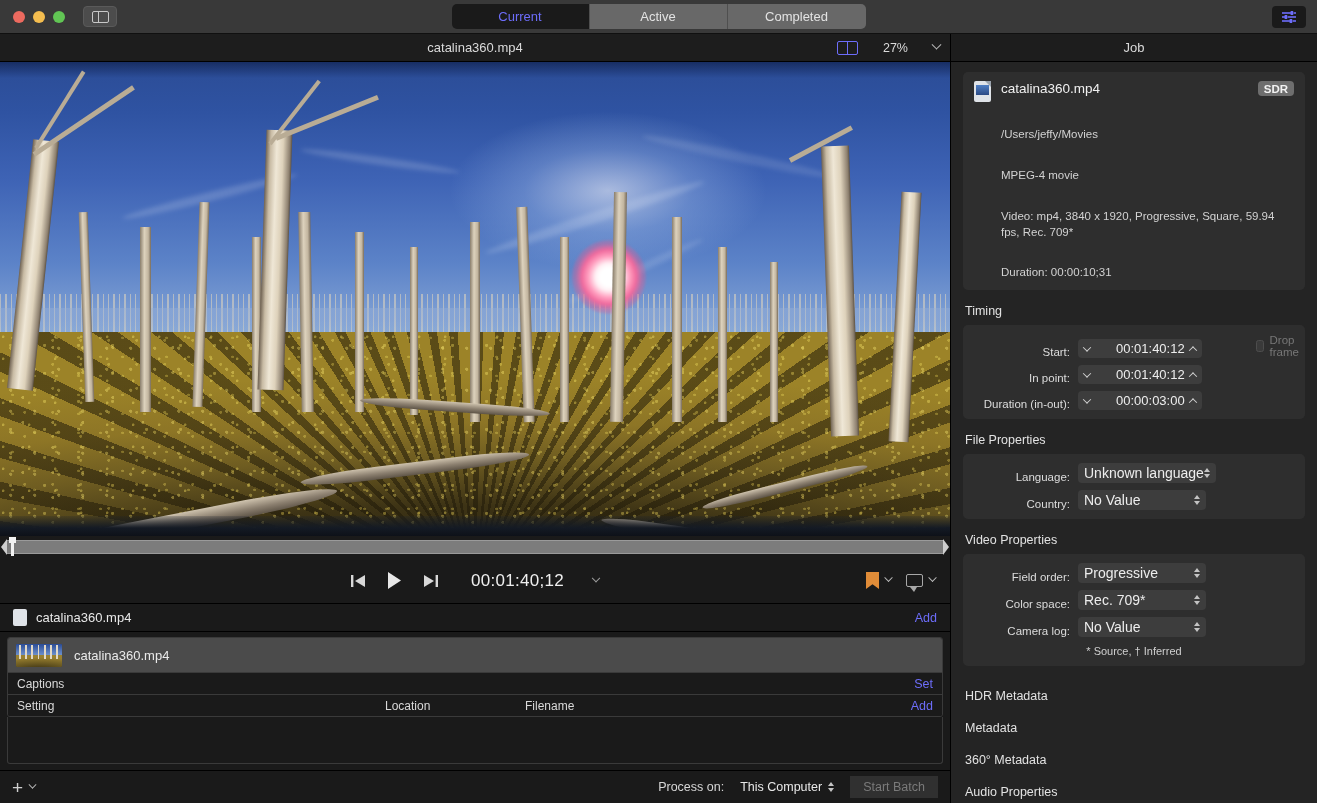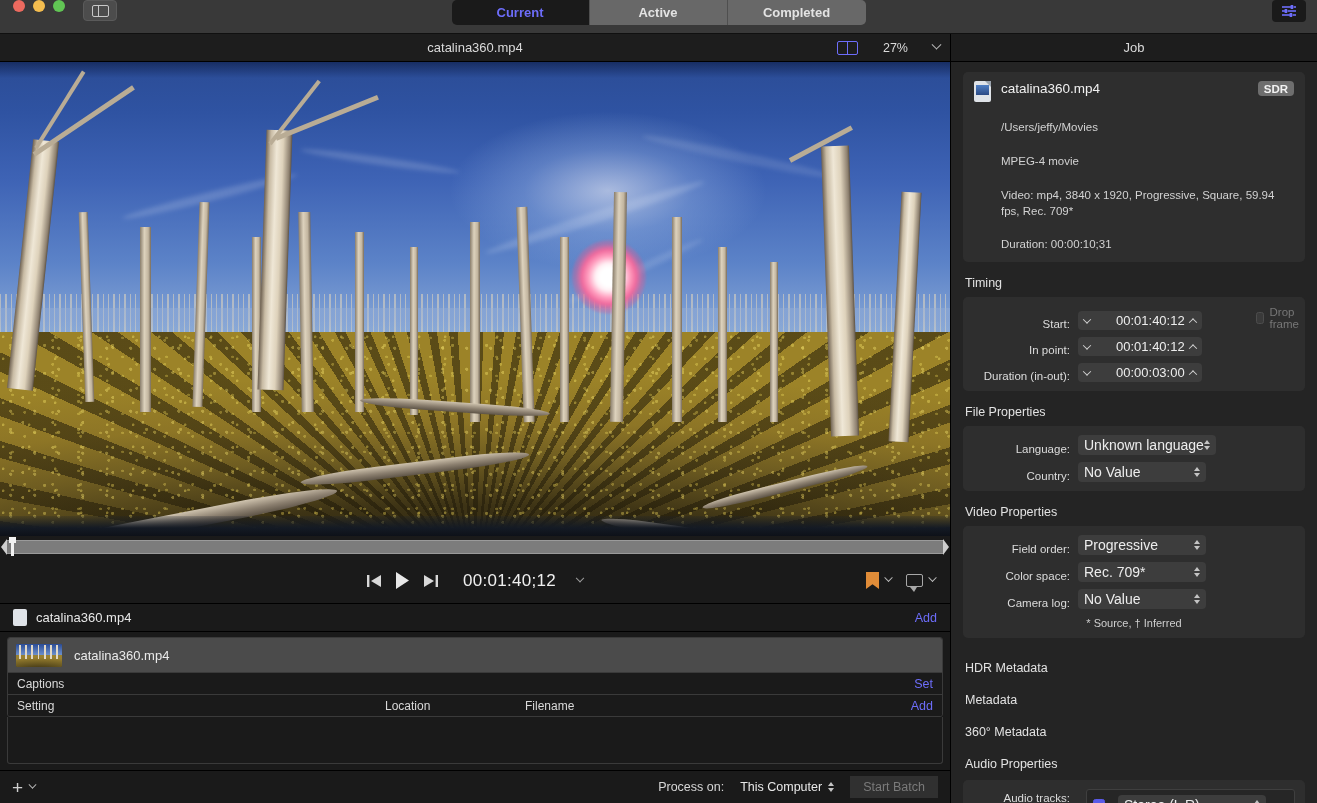--- a/index.html
+++ b/index.html
@@ -9,21 +9,21 @@
     font-family: "Liberation Sans", sans-serif;
     color: #e6e6e6;
     overflow: hidden;
     -webkit-font-smoothing: antialiased;
   }
   #app { position: relative; width: 1317px; height: 803px; display: flex; flex-direction: column; }
 
   
   .titlebar {
     height: 34px; background: #393939; border-bottom: 1px solid #101010;
-    display: flex; align-items: flex-start; position: relative; flex: 0 0 34px; font-weight: bold;
+    display: flex; align-items: center; position: relative; flex: 0 0 34px;
   }
   .traffic { display: flex; gap: 8px; padding-left: 13px; align-items: center; }
   .tl { width: 12px; height: 12px; border-radius: 50%; display: block; }
   .tl.red { background: #ec6a5f; }
   .tl.yellow { background: #f4bd4f; }
   .tl.green { background: #61c554; }
   .sidebar-toggle {
     margin-left: 18px; width: 34px; height: 21px; border-radius: 4px;
     background: #4c4c4c; display: flex; align-items: center; justify-content: center;
     border: 0.5px solid #5a5a5a;
@@ -139,21 +139,21 @@
   .playhead:before { content:""; position:absolute; left: 2px; top: 0; width: 3px; height: 19px; background: #f2f2f2; }
   .playhead:after { content:""; position:absolute; left: 0; top: 0; width: 7px; height: 6px; background: #f2f2f2; }
   .edgemark { position: absolute; top: -2px; width: 0; height: 0; }
   .edgemark.l { left: -6px; border-top: 8px solid transparent; border-bottom: 8px solid transparent; border-right: 6px solid #cfcfcf; }
   .edgemark.r { right: -6px; border-top: 8px solid transparent; border-bottom: 8px solid transparent; border-left: 6px solid #cfcfcf; }
 
   
   .transport { flex: 0 0 46px; background: #1a1a1a; display: flex; align-items: center;
     position: relative; border-bottom: 1px solid #000; }
   .tp-center { position: absolute; left: 0; right: 0; display: flex; align-items: center;
-    justify-content: center; gap: 13px; }
+    justify-content: center; gap: 21px; }
   .tp-btn { display: flex; align-items: center; justify-content: center; }
   .tc { font-size: 17px; color: #efefef; letter-spacing: .3px; margin-left: 12px; }
   .tc-chev { display: inline-block; width: 6px; height: 6px; border-right: 1.4px solid #9c9c9c;
     border-bottom: 1.4px solid #9c9c9c; transform: rotate(45deg) translate(-2px,-2px); margin-left: 8px; }
   .tp-right { position: absolute; right: 14px; display: flex; align-items: center; gap: 6px; z-index: 2; }
   .bm-ico { width: 13px; height: 17px; background: #e08c38;
     clip-path: polygon(0 0, 100% 0, 100% 100%, 50% 72%, 0 100%); }
   .cm-ico { width: 17px; height: 13px; border: 1.6px solid #a8a8a8; border-radius: 2px; position: relative; }
   .cm-ico:after { content:""; position: absolute; left: 3px; bottom: -6px; width: 0; height: 0;
     border-left: 4px solid transparent; border-right: 3px solid transparent; border-top: 5px solid #a8a8a8; }
@@ -205,21 +205,21 @@
   .card { background: #2e2e2e; border-radius: 5px; padding: 9px 11px; margin-bottom: 14px; }
   .file-top { display: flex; align-items: flex-start; }
   .file-ico { width: 17px; height: 21px; background: #dfe3e8; border-radius: 2px; position: relative; flex: 0 0 17px; }
   .file-ico:before { content:""; position: absolute; left: 2px; top: 4px; right: 2px; height: 10px;
     background: linear-gradient(to bottom, #4f7fc4, #2b4a84); }
   .file-ico:after { content:""; position: absolute; right: 0; top: 0; border-top: 6px solid #9aa3ad;
     border-left: 6px solid transparent; }
   .file-name { font-size: 13.5px; color: #f0f0f0; margin-left: 10px; }
   .sdr { margin-left: auto; background: #6e6e6e; color: #f2f2f2; font-size: 11.5px; font-weight: bold;
     border-radius: 4px; padding: 1.5px 6px; }
-  .meta { font-size: 11.5px; color: #d2d2d2; margin-top: 18px; line-height: 1.38; padding-left: 27px; }
+  .meta { font-size: 11.5px; color: #d2d2d2; margin-top: 25px; line-height: 1.38; padding-left: 27px; }
 
   .sect-title { font-size: 12.5px; color: #e2e2e2; margin: 0 0 7px 2px; }
   .prop-card { background: #2e2e2e; border-radius: 5px; padding: 9px 0; margin-bottom: 14px; }
   .prow { display: flex; align-items: flex-end; margin-bottom: 7px; padding: 0 10px; }
   .prow:last-child { margin-bottom: 0; }
   .plabel { width: 105px; text-align: right; font-size: 11.5px; color: #dcdcdc; padding-right: 8px; flex: 0 0 105px; }
   .tfield { display: flex; align-items: center; gap: 5px; background: #3d3d3d; border-radius: 4px;
     height: 19px; padding: 0 6px; }
   .tfield .v { font-size: 13px; color: #ededed; margin-left: 21px; }
   .mini-chev { width: 6px; height: 6px; border-right: 1.3px solid #d0d0d0; border-bottom: 1.3px solid #d0d0d0; }

